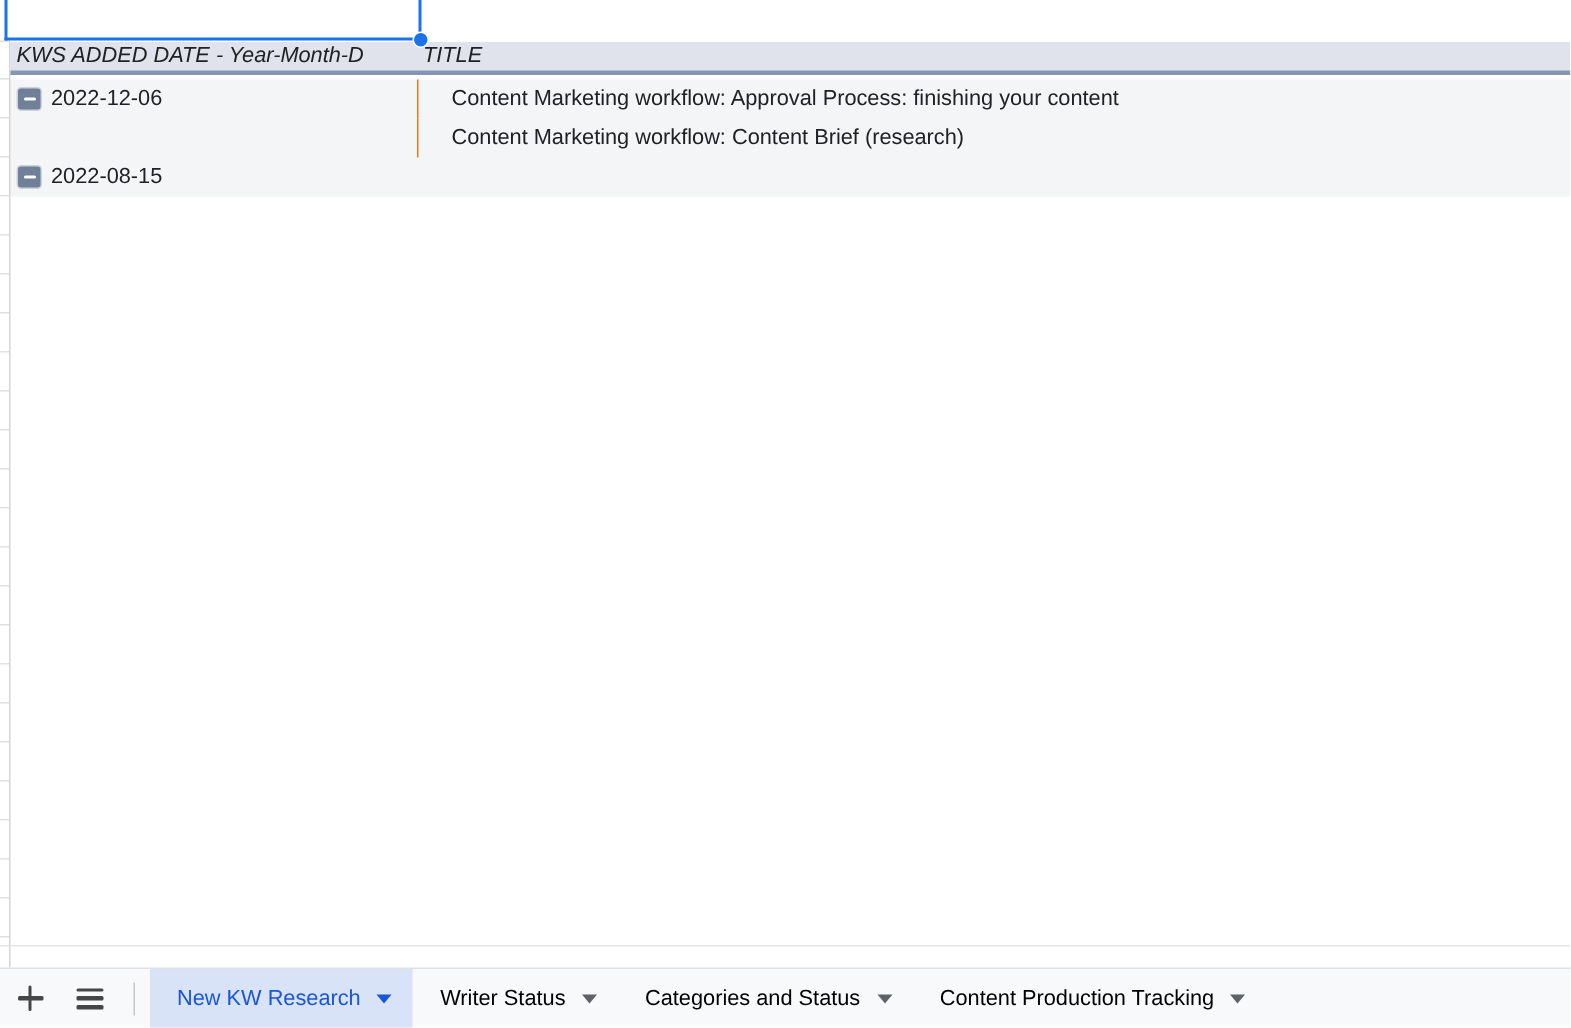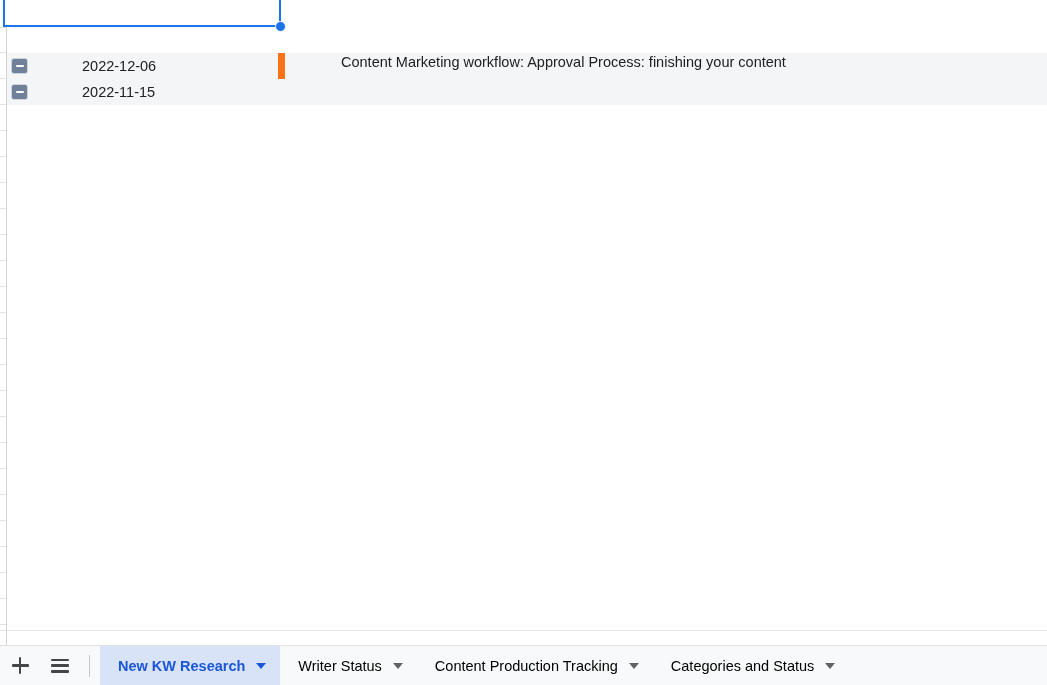--- a/index.html
+++ b/index.html
@@ -131,31 +131,31 @@
     display: flex;
     align-items: center;
     padding-left: 4px;
     flex: 0 0 271px;
   }
   .cell-title {
     width: 760px;
     height: 26px;
     box-sizing: border-box;
     display: flex;
-    padding-left: 8px;
-    border-left: 7px solid #f97316;
+    align-items: center;
+    padding-left: 22px;
+    border-left: 1px solid #f97316;
     flex: 0 0 760px;
   }
   .cell-text {
     font-size: 14.5px;
     color: #202124;
     line-height: 19px;
     white-space: nowrap;
     overflow: hidden;
-    margin-left: 48px;
   }
 
   
   .group-toggle {
     width: 17px;
     height: 16px;
     background: #708099;
     border-radius: 3px;
     border: 1.5px solid #ccd3de;
     box-sizing: border-box;
@@ -278,21 +278,21 @@
     font-size: 14.5px;
     color: #000000;
     cursor: pointer;
     white-space: nowrap;
     box-sizing: border-box;
     flex: 0 0 auto;
   }
   .sheet-tab.active {
     background: #d9e3f8;
     color: #1a56d6;
-    font-weight: bold;
+    font-weight: normal;
   }
   .sheet-tab .tab-label { margin-right: 11px; }
   .tab-caret {
     width: 0;
     height: 0;
     border-left: 5px solid transparent;
     border-right: 5px solid transparent;
     border-top: 6px solid #5f6368;
     flex: 0 0 auto;
   }
@@ -330,39 +330,52 @@
         <div class="gutter-row"></div>
         <div class="gutter-row"></div>
         <div class="gutter-row"></div>
         <div class="gutter-row"></div>
         <div class="gutter-row"></div>
         <div class="gutter-row"></div>
         <div class="gutter-row"></div>
         <div class="gutter-row"></div>
       </div>
 
+    <div class="header-band">
+      <div class="header-cell col-date">KWS ADDED DATE - Year-Month-D</div>
+      <div class="header-cell col-title">TITLE</div>
+    </div>
 
     <div class="data-band" id="data-band">
         <div class="data-row">
           <div class="cell-date">
             <span class="group-toggle">
               <span class="minus"></span>
             </span>
             <span class="cell-text">2022-12-06</span>
           </div>
           <div class="cell-title">
             <span class="cell-text">Content Marketing workflow: Approval Process: finishing your content</span>
           </div>
         </div>
         <div class="data-row">
           <div class="cell-date">
+            <span class="toggle-spacer"></span>
+            <span class="cell-text"></span>
+          </div>
+          <div class="cell-title">
+            <span class="cell-text">Content Marketing workflow: Content Brief (research)</span>
+          </div>
+        </div>
+        <div class="data-row">
+          <div class="cell-date">
             <span class="group-toggle">
               <span class="minus"></span>
             </span>
-            <span class="cell-text">2022-11-15</span>
+            <span class="cell-text">2022-08-15</span>
           </div>
         </div>
       </div>
 
     <div class="selected-cell"></div>
     <div class="fill-handle"></div>
 
     <div class="grid-bottom-rule"></div>
   </div>
 
@@ -381,23 +394,23 @@
     <div class="sheet-tabs" id="sheet-tabs">
         <div class="sheet-tab active">
           <span class="tab-label">New KW Research</span>
           <span class="tab-caret"></span>
         </div>
         <div class="sheet-tab">
           <span class="tab-label">Writer Status</span>
           <span class="tab-caret"></span>
         </div>
         <div class="sheet-tab">
+          <span class="tab-label">Categories and Status</span>
+          <span class="tab-caret"></span>
+        </div>
+        <div class="sheet-tab">
           <span class="tab-label">Content Production Tracking</span>
           <span class="tab-caret"></span>
         </div>
-        <div class="sheet-tab">
-          <span class="tab-label">Categories and Status</span>
-          <span class="tab-caret"></span>
-        </div>
       </div>
   </div>
 
 </div>
 
 </body></html>

